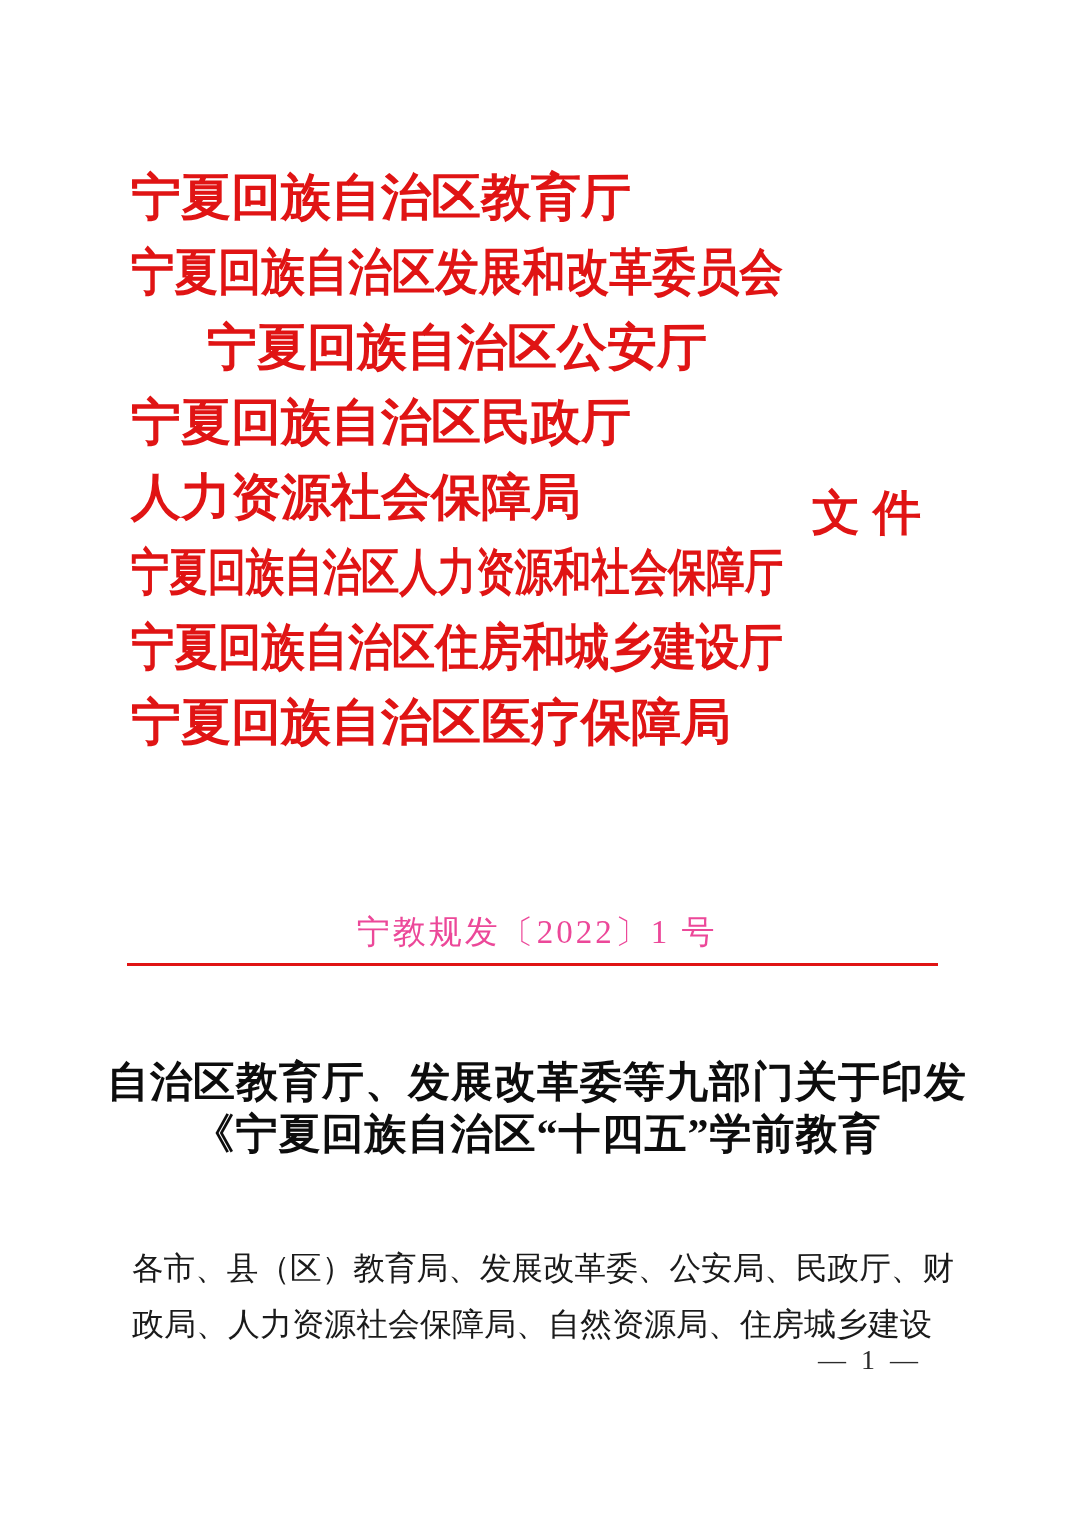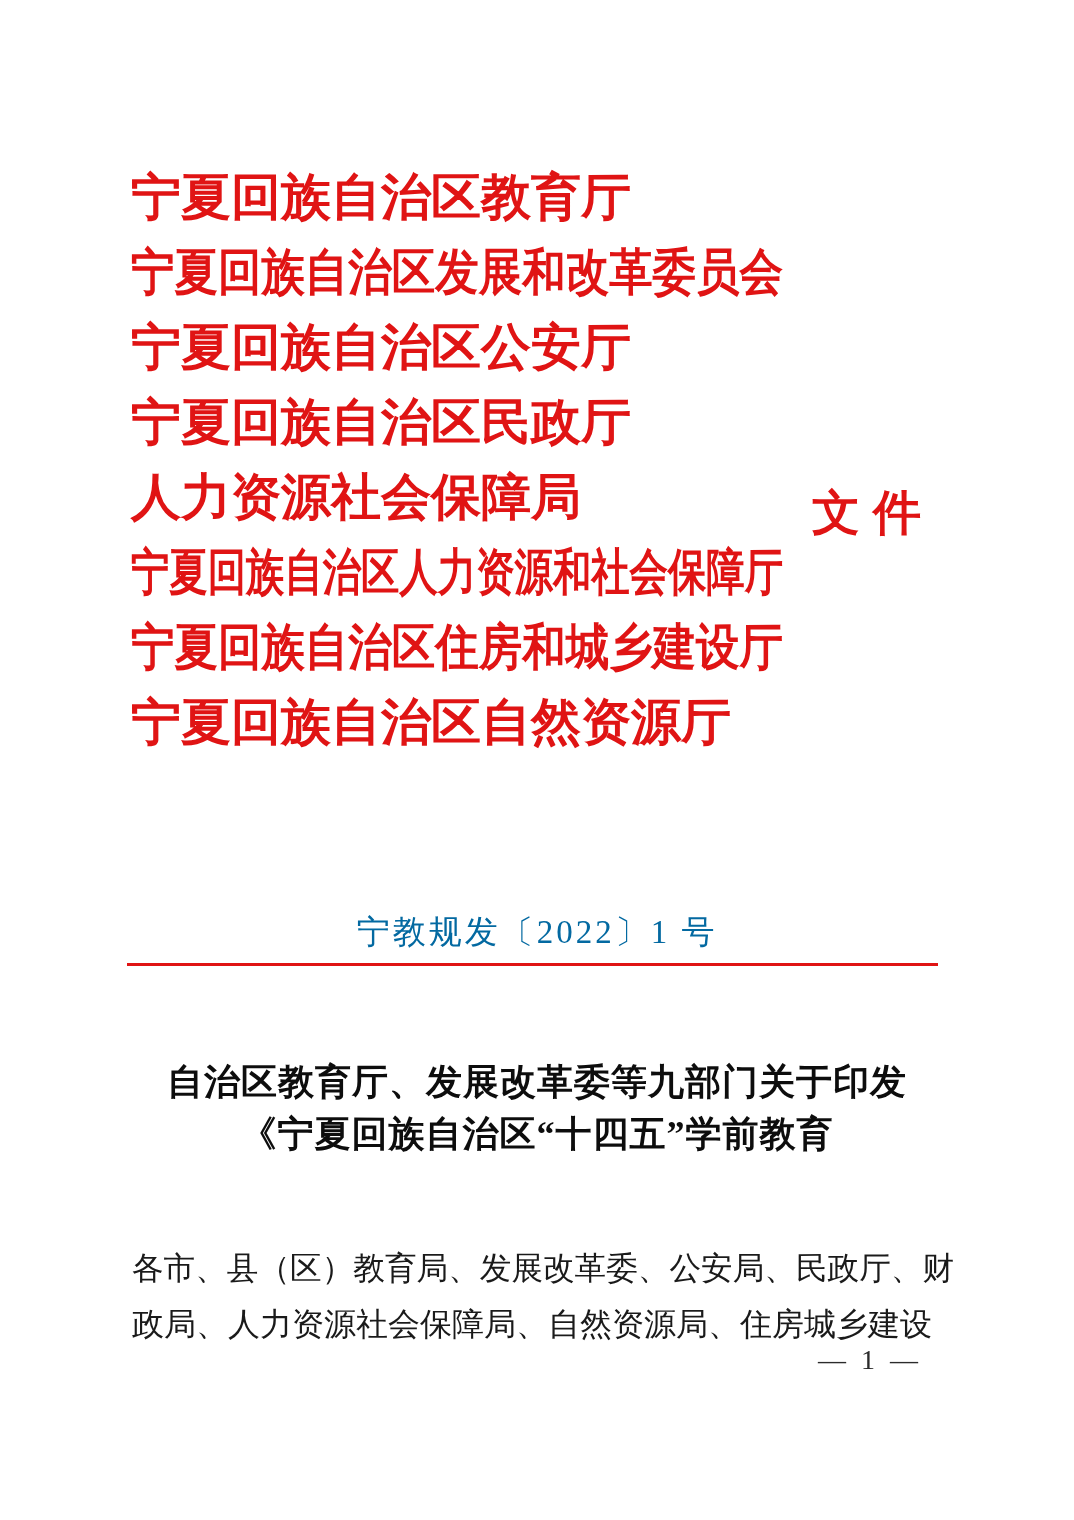--- a/index.html
+++ b/index.html
@@ -49,21 +49,21 @@
 
   
   .doc-number {
     position: absolute;
     top: 910px;
     left: 0;
     width: 100%;
     text-align: center;
     font-size: 33px;
     letter-spacing: 3px;
-    color: #0369a1;
+    color: #ec4899;
   }
 
   
   .red-divider {
     position: absolute;
     top: 963px;
     left: 127px;
     width: 811px;
     height: 3px;
     background: var(--accent-red, #e01414);
@@ -71,21 +71,21 @@
 
   
   .title-block {
     position: absolute;
     top: 1056px;
     left: 0;
     width: 100%;
     text-align: center;
   }
   .title-line {
-    font-size: 36px;
+    font-size: 42px;
     font-weight: bold;
     line-height: 52px;
     letter-spacing: 1px;
     color: #0d0d0d;
   }
 
   
   .body-block {
     position: absolute;
     top: 1240px;
@@ -113,26 +113,26 @@
   }
 </style>
 </head>
 <body>
 
 <div class="page">
 
   <div class="agency-block">
     <div class="hdr-line cjk-fit" style="white-space: nowrap;">宁夏回族自治区教育厅</div>
     <div class="hdr-line cjk-fit" style="white-space: nowrap; transform-origin: left center; transform: scaleX(0.869333);">宁夏回族自治区发展和改革委员会</div>
-    <div class="hdr-line cjk-fit" style="white-space: nowrap;">宁夏回族自治区公安厅</div>
+    <div class="hdr-line cjk-fit" style="white-space: nowrap; text-align: center;">宁夏回族自治区公安厅</div>
     <div class="hdr-line cjk-fit" style="white-space: nowrap;">宁夏回族自治区民政厅</div>
     <div class="hdr-line cjk-fit" style="white-space: nowrap;">人力资源社会保障局</div>
     <div class="hdr-line cjk-fit" style="white-space: nowrap; transform-origin: left center; transform: scaleX(0.767059);">宁夏回族自治区人力资源和社会保障厅</div>
     <div class="hdr-line cjk-fit" style="white-space: nowrap; transform-origin: left center; transform: scaleX(0.869333);">宁夏回族自治区住房和城乡建设厅</div>
-    <div class="hdr-line cjk-fit" style="white-space: nowrap;">宁夏回族自治区自然资源厅</div>
+    <div class="hdr-line cjk-fit" style="white-space: nowrap;">宁夏回族自治区医疗保障局</div>
   </div>
 
   <div class="file-label">文件</div>
 
   <div class="doc-number">宁教规发〔2022〕1 号</div>
 
   <div class="red-divider"></div>
 
   <div class="title-block">
     <div class="title-line">自治区教育厅、发展改革委等九部门关于印发</div>

